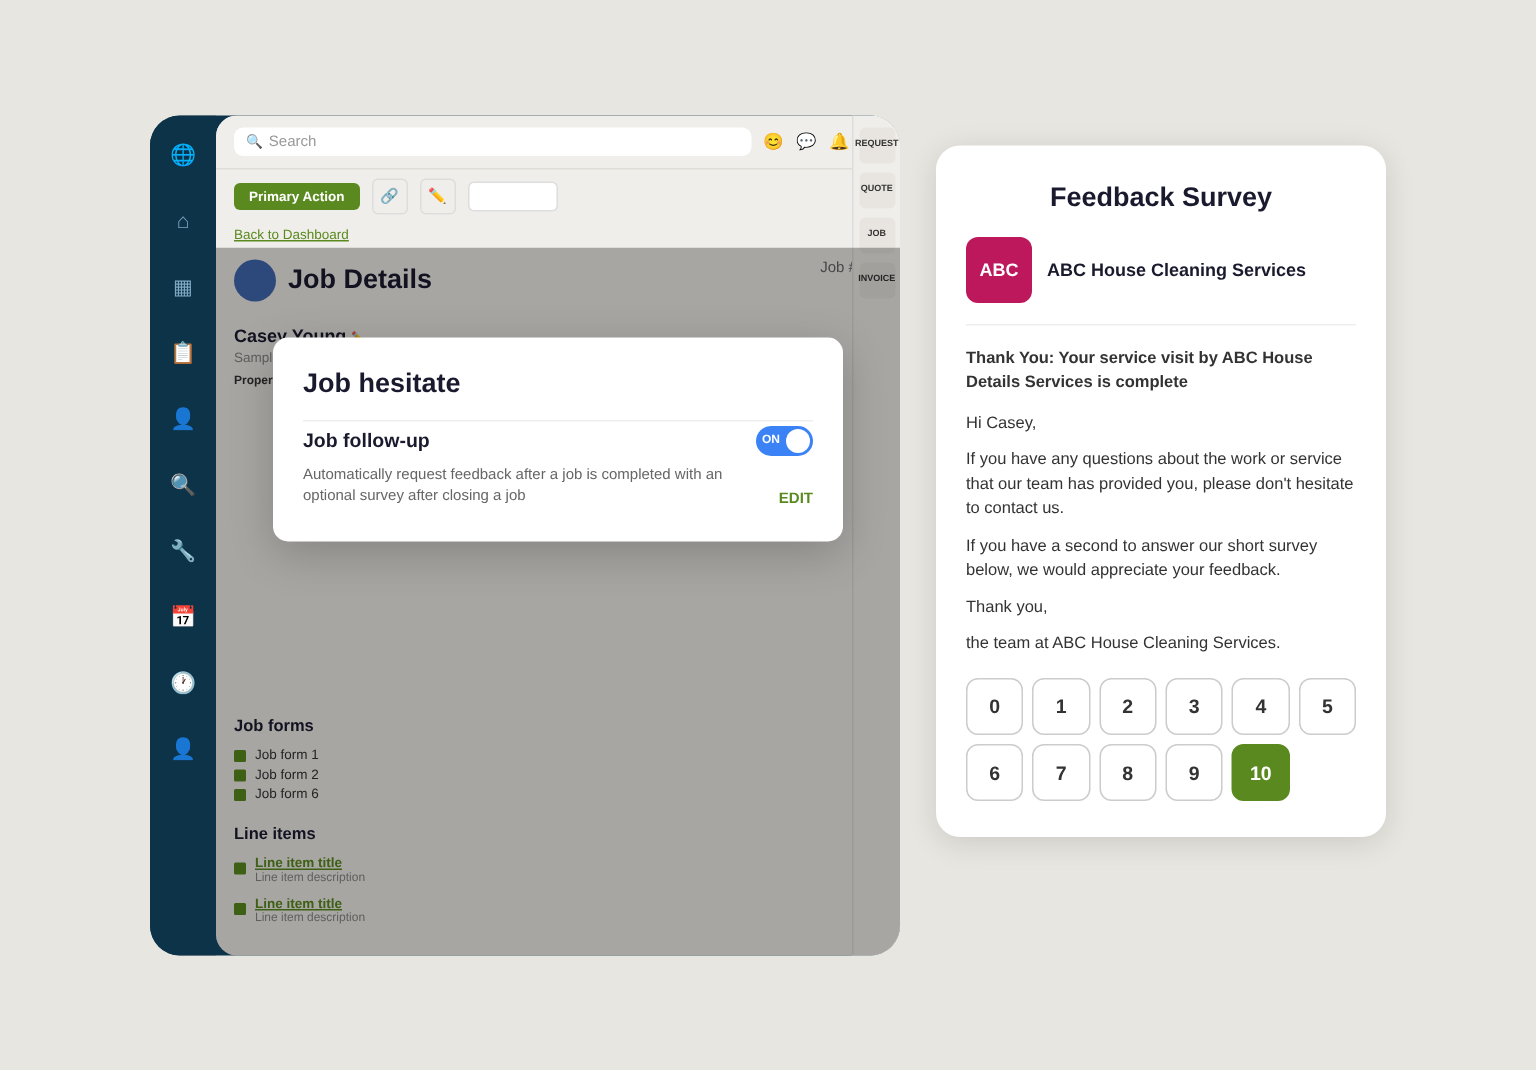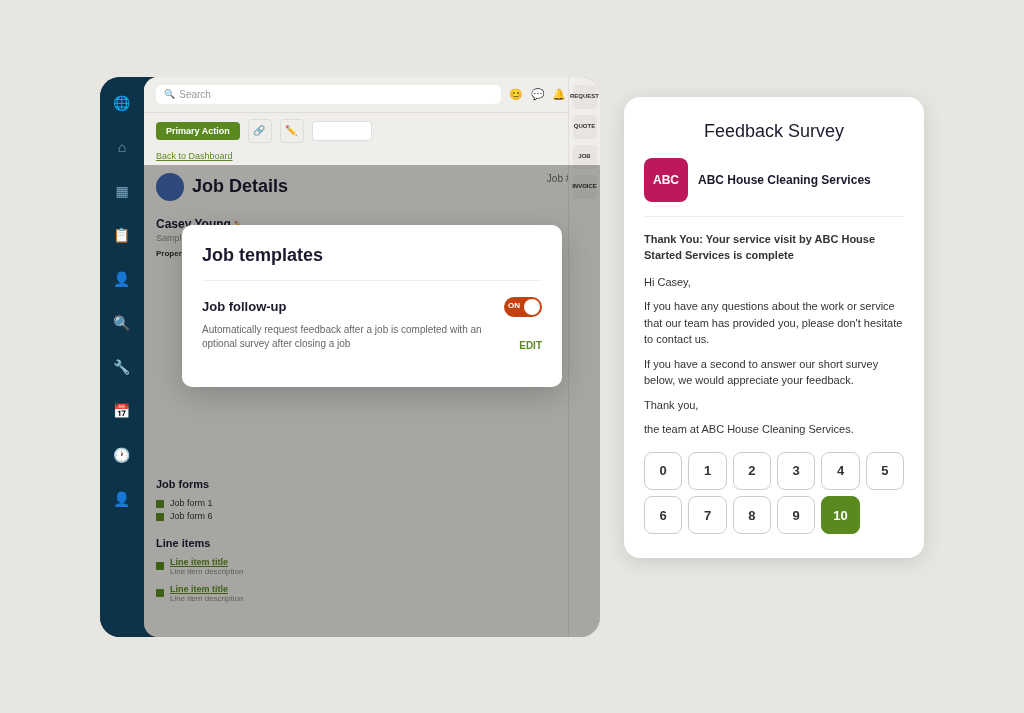--- a/index.html
+++ b/index.html
@@ -223,21 +223,21 @@
 
     .modal-title {
       font-size: 18px;
       font-weight: 700;
       color: #1a1a2e;
       margin-bottom: 14px;
     }
 
     .template-item {
       border-top: 1px solid #eee;
-      padding: 16px 0;
+      padding: 3px 0;
     }
 
     .template-header {
       display: flex;
       align-items: center;
       justify-content: space-between;
       margin-bottom: 6px;
     }
 
     .template-name {
@@ -255,21 +255,21 @@
 
     .toggle-container {
       display: flex;
       align-items: center;
       gap: 8px;
     }
 
     .toggle {
       width: 38px;
       height: 20px;
-      background: #c2410c;
+      background: #3b82f6;
       border-radius: 10px;
       position: relative;
       cursor: pointer;
     }
 
     .toggle::after {
       content: '';
       position: absolute;
       width: 16px;
       height: 16px;
@@ -366,21 +366,21 @@
       width: 300px;
       background: white;
       border-radius: 16px;
       padding: 24px 20px;
       box-shadow: 0 4px 20px rgba(0,0,0,0.12);
       margin-top: 20px;
     }
 
     .survey-title {
       font-size: 18px;
-      font-weight: 400;
+      font-weight: 700;
       color: #1a1a2e;
       text-align: center;
       margin-bottom: 16px;
     }
 
     .company-header {
       display: flex;
       align-items: center;
       gap: 10px;
       padding-bottom: 14px;
@@ -528,21 +528,21 @@
             <span>Job type</span>
             <span>Recurring job</span>
             <br>
             <span>Started on</span>
             <span>Feb 12, 2023</span>
           </div>
         </div>
 
         <div class="modal-overlay">
           <div class="modal-card">
-            <div class="modal-title">Job templates</div>
+            <div class="modal-title">Job hesitate</div>
 
             <div class="template-item">
               <div class="template-header">
                 <span class="template-name">Job follow-up</span>
                 <div class="toggle-container">
                   <div class="toggle">
                     <span style="position:absolute;left:4px;top:4px;font-size:8px;color:white;font-weight:700;">ON</span>
                   </div>
                 </div>
               </div>
@@ -555,20 +555,24 @@
         </div>
 
         <div style="margin-top: 200px;">
           <div class="section-title">Job forms</div>
           <div class="form-item">
             <div class="form-dot"></div>
             <span>Job form 1</span>
           </div>
           <div class="form-item">
             <div class="form-dot"></div>
+            <span>Job form 2</span>
+          </div>
+          <div class="form-item">
+            <div class="form-dot"></div>
             <span>Job form 6</span>
           </div>
         </div>
 
         <div class="line-items-section">
           <div class="section-title">Line items</div>
           <div class="line-item-entry">
             <div style="display:flex;align-items:center;gap:6px;">
               <div class="form-dot" style="background:#5a8a1f;"></div>
               <div>
@@ -602,21 +606,21 @@
 
   <div class="survey-card">
     <div class="survey-title">Feedback Survey</div>
 
     <div class="company-header">
       <div class="company-logo">ABC</div>
       <div class="company-name">ABC House Cleaning Services</div>
     </div>
 
     <div class="survey-body">
-      <p class="bold-text">Thank You: Your service visit by ABC House Started Services is complete</p>
+      <p class="bold-text">Thank You: Your service visit by ABC House Details Services is complete</p>
       <p>Hi Casey,</p>
       <p>If you have any questions about the work or service that our team has provided you, please don't hesitate to contact us.</p>
       <p>If you have a second to answer our short survey below, we would appreciate your feedback.</p>
       <p>Thank you,</p>
       <p>the team at ABC House Cleaning Services.</p>
     </div>
 
     <div class="nps-grid">
       <button class="nps-btn">0</button>
       <button class="nps-btn">1</button>

